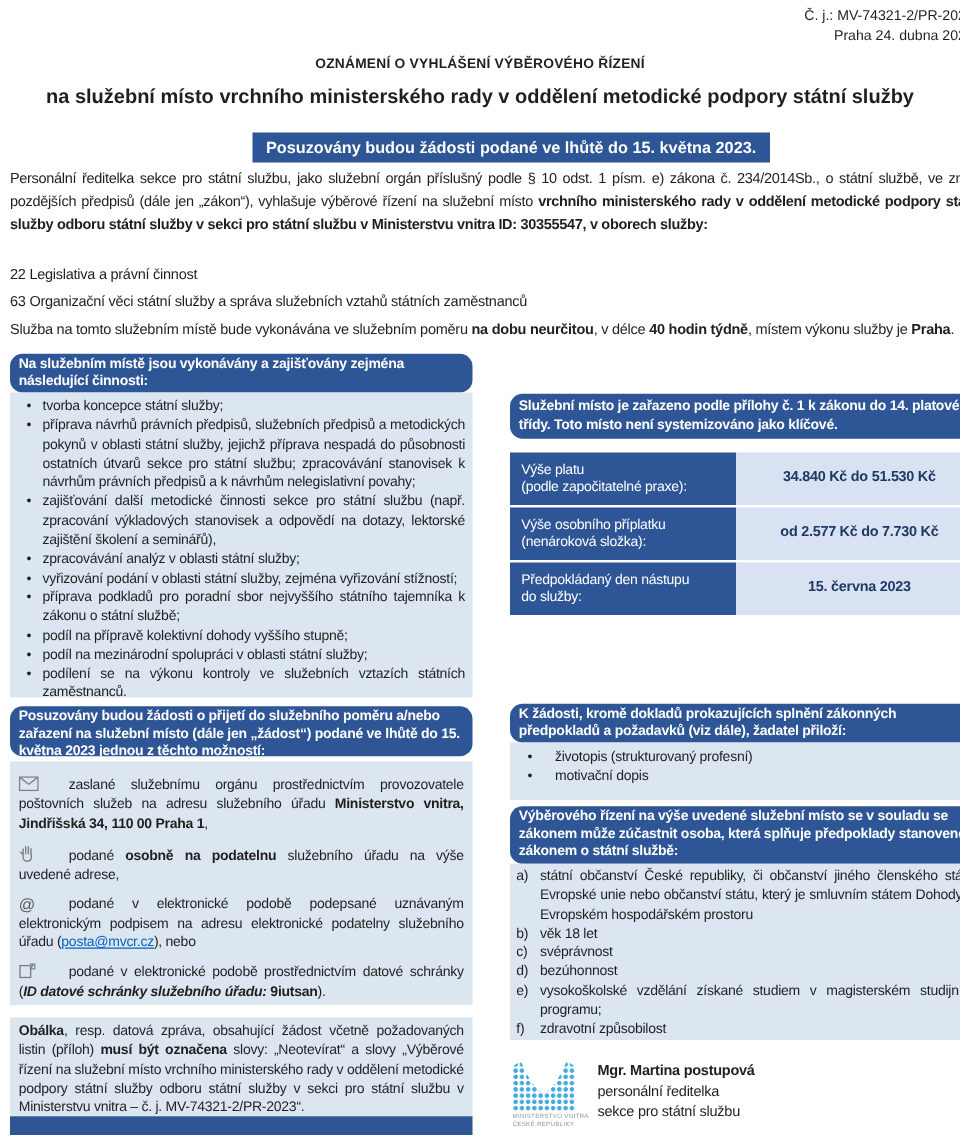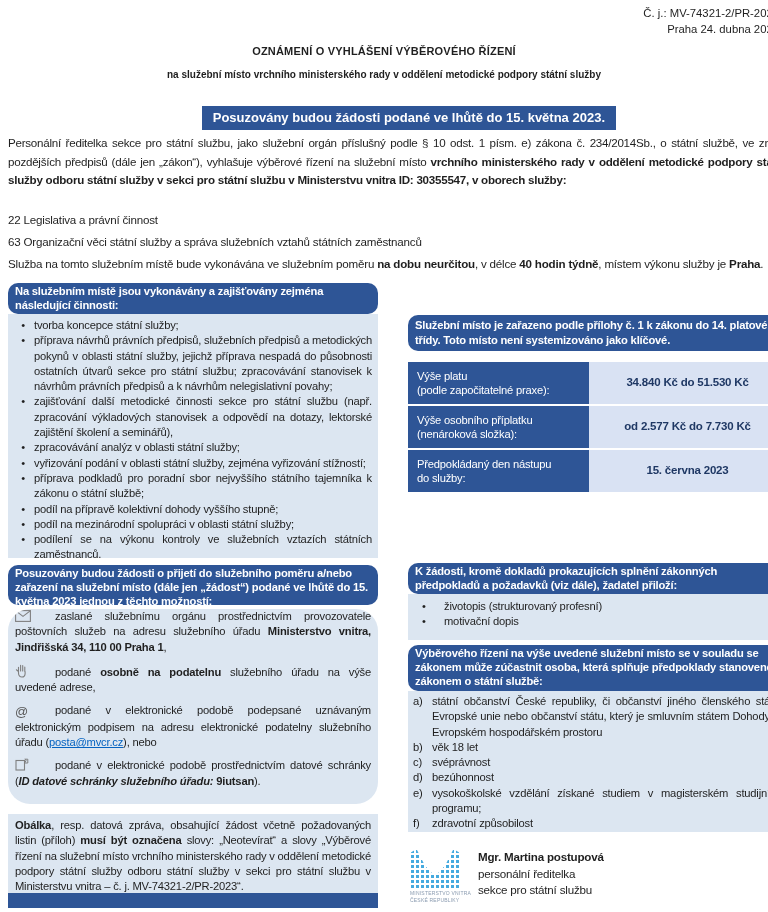--- a/index.html
+++ b/index.html
@@ -16,21 +16,21 @@
 
   .b{font-weight:700;}
   .i{font-style:italic;}
   .link{color:#0563C1;text-decoration:underline;}
 
   .hdr{position:absolute;top:6px;left:0;width:779px;text-align:right;
        font-size:11.3px;line-height:15.5px;}
   .title{position:absolute;top:45px;left:0;width:768px;text-align:center;
        font-size:11px;font-weight:700;letter-spacing:.2px;}
   .subtitle{position:absolute;top:69px;left:0;width:768px;text-align:center;
-       font-size:10px;font-weight:700;}
+       font-size:16px;font-weight:700;}
   .banner-wrap{position:absolute;top:106px;left:0;width:616px;text-align:right;padding-left:40px;}
   .banner{display:inline-block;background:var(--dkblue);color:#fff;
        font-size:13px;font-weight:700;padding:4px 11px 5px;}
 
   .intro{position:absolute;top:134px;left:8px;width:778px;
        font-size:11.6px;line-height:18.6px;letter-spacing:-0.25px;text-align:justify;}
   .fieldline{position:absolute;left:8px;width:778px;font-size:11.6px;letter-spacing:-0.2px;}
   .f1{top:213px;} .f2{top:235px;} .f3{top:257px;}
 
   .col{position:absolute;font-size:11.2px;letter-spacing:-0.2px;line-height:15.3px;}
@@ -42,21 +42,21 @@
   .lightbox{position:absolute;left:0;width:100%;background:var(--ltblue);
        padding:3px 7px;overflow:hidden;}
 
   
   .duties-head{top:0;height:31px;}
   .duties-list{top:31px;height:244px;padding:4px 6px 2px 4px;}
   .bullet-item{display:flex;text-align:justify;}
   .bullet-item .dot{flex:none;width:22px;text-align:center;}
   .bullet-item .btext{flex:1;}
   .apps-head{top:282px;height:40px;}
-  .methods{top:326px;height:195px;padding:0 7px;border-radius:22px;}
+  .methods{top:326px;height:195px;padding:12px 7px;}
   .method{margin-bottom:8px;text-align:justify;}
   .micon{display:inline-block;width:18px;margin-right:22px;vertical-align:-2px;color:#7f7f7f;}
   .micon svg{display:block;}
   .at-glyph{font-size:13px;color:#595959;font-weight:400;}
   .env-note{top:531px;height:79px;text-align:justify;padding:4px 7px;}
   .bluebar{position:absolute;top:610px;left:0;width:100%;height:15px;background:var(--dkblue);}
 
   
   .grade-head{top:0;height:36px;line-height:14.6px;padding:3px 7px;}
   .ptable{position:absolute;top:47px;left:0;width:100%;}

